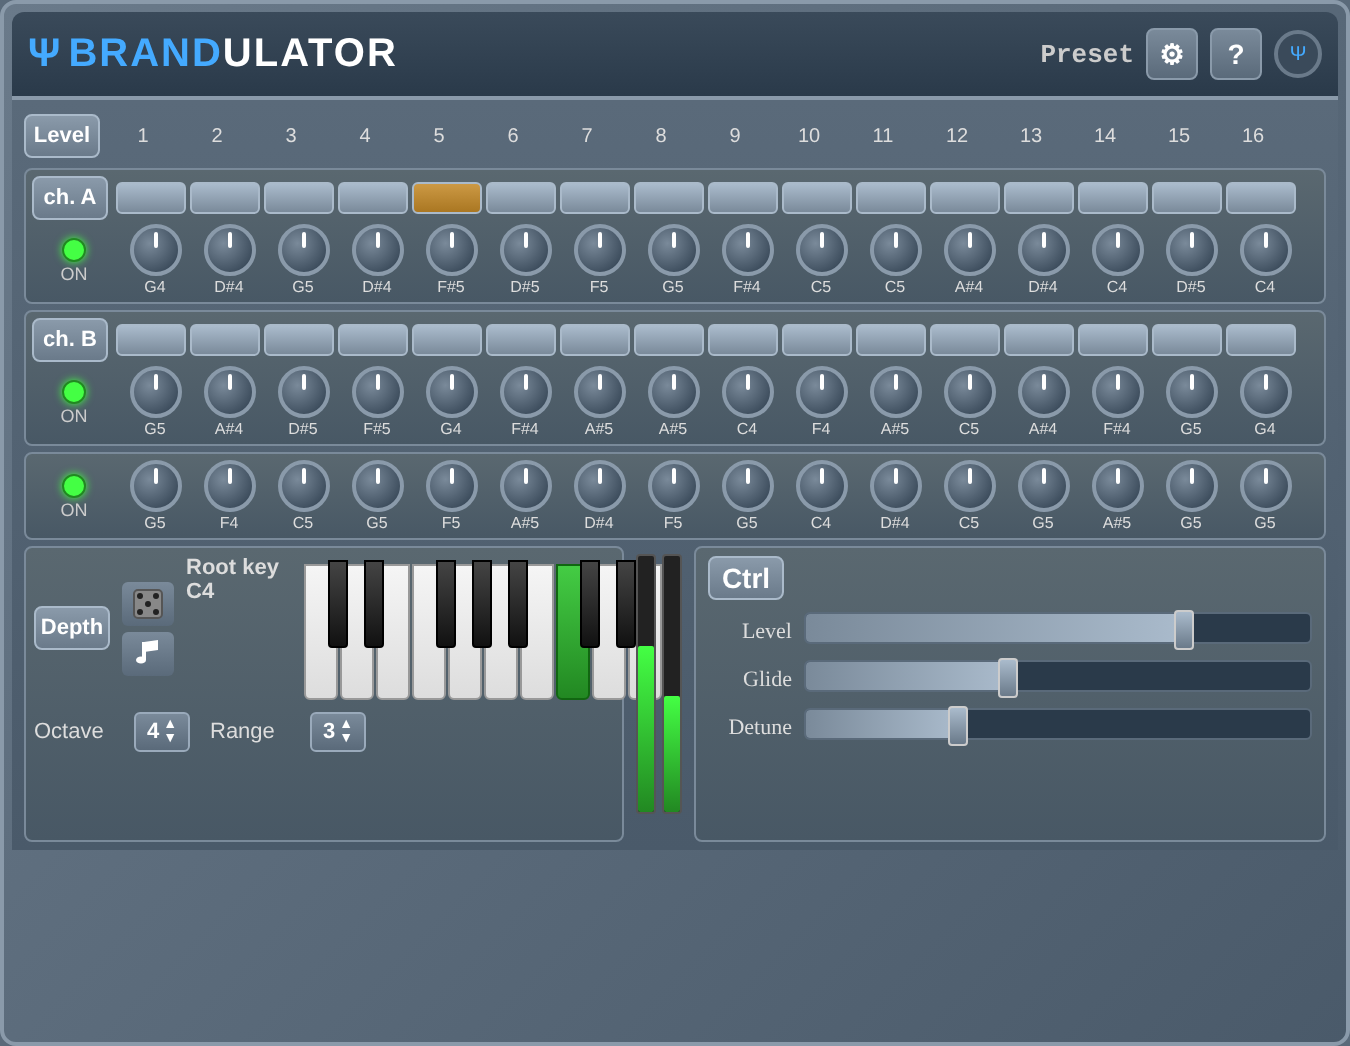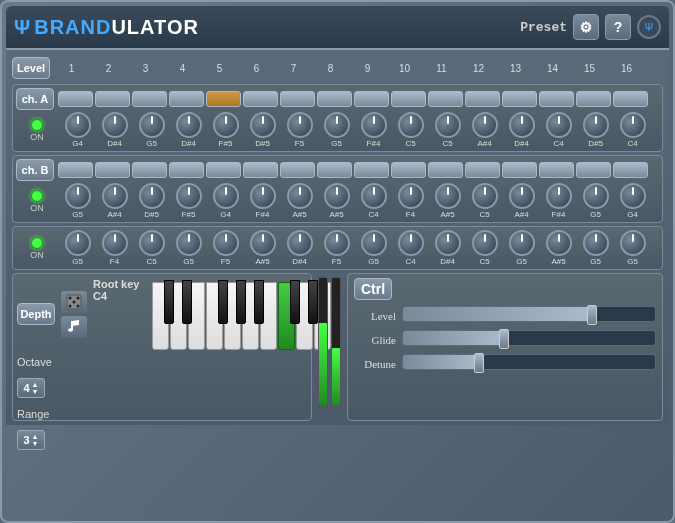--- a/index.html
+++ b/index.html
@@ -758,21 +758,21 @@
               <div style="position:absolute;top:0;left:12px;width:10px;height:44px;background:linear-gradient(180deg,#444,#111);border:1px solid #000;border-radius:0 0 2px 2px;z-index:2;"></div>
               <div style="position:absolute;top:0;left:30px;width:10px;height:44px;background:linear-gradient(180deg,#444,#111);border:1px solid #000;border-radius:0 0 2px 2px;z-index:2;"></div>
               <div style="position:absolute;top:0;left:66px;width:10px;height:44px;background:linear-gradient(180deg,#444,#111);border:1px solid #000;border-radius:0 0 2px 2px;z-index:2;"></div>
               <div style="position:absolute;top:0;left:84px;width:10px;height:44px;background:linear-gradient(180deg,#444,#111);border:1px solid #000;border-radius:0 0 2px 2px;z-index:2;"></div>
               <div style="position:absolute;top:0;left:102px;width:10px;height:44px;background:linear-gradient(180deg,#444,#111);border:1px solid #000;border-radius:0 0 2px 2px;z-index:2;"></div>
               <div style="position:absolute;top:0;left:138px;width:10px;height:44px;background:linear-gradient(180deg,#444,#111);border:1px solid #000;border-radius:0 0 2px 2px;z-index:2;"></div>
               <div style="position:absolute;top:0;left:156px;width:10px;height:44px;background:linear-gradient(180deg,#444,#111);border:1px solid #000;border-radius:0 0 2px 2px;z-index:2;"></div>
             </div>
           </div>
         </div>
-        <div style="display:flex;gap:10px;margin-top:4px;flex-direction:column;">
+        <div style="display:flex;gap:10px;align-items:center;margin-top:4px;">
           <span class="param-label">Octave</span>
           <div class="spinner">
             <span>4</span>
             <div style="display:flex;flex-direction:column;margin-left:2px;">
               <span style="font-size:7px;line-height:1;">▲</span>
               <span style="font-size:7px;line-height:1;">▼</span>
             </div>
           </div>
           <span class="param-label">Range</span>
           <div class="spinner">

